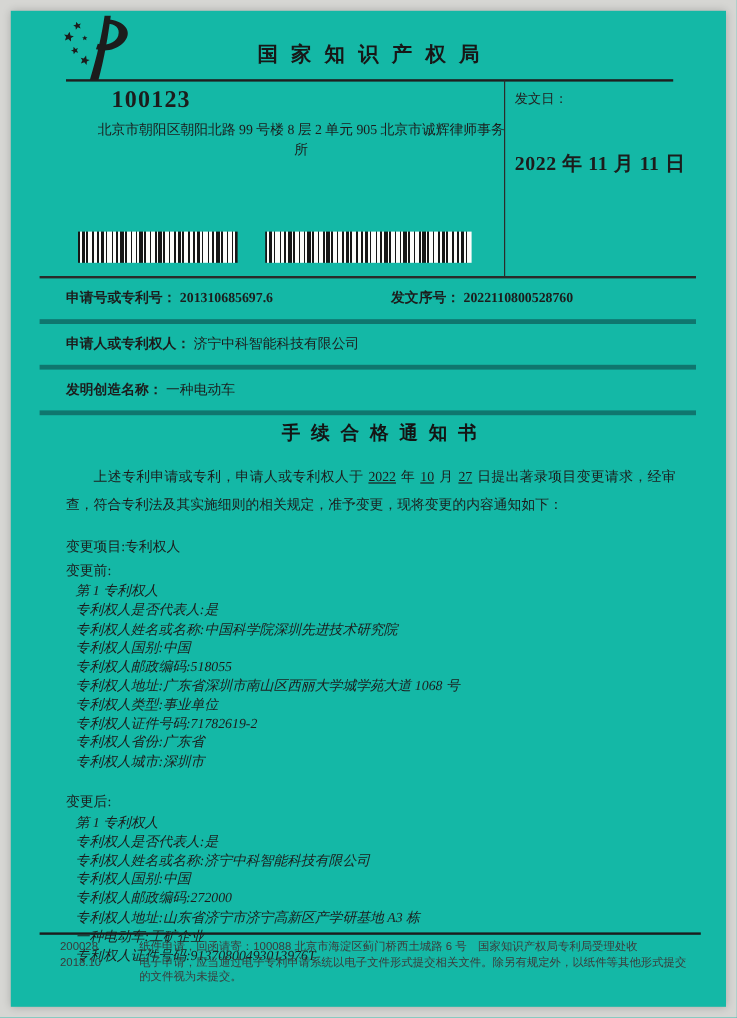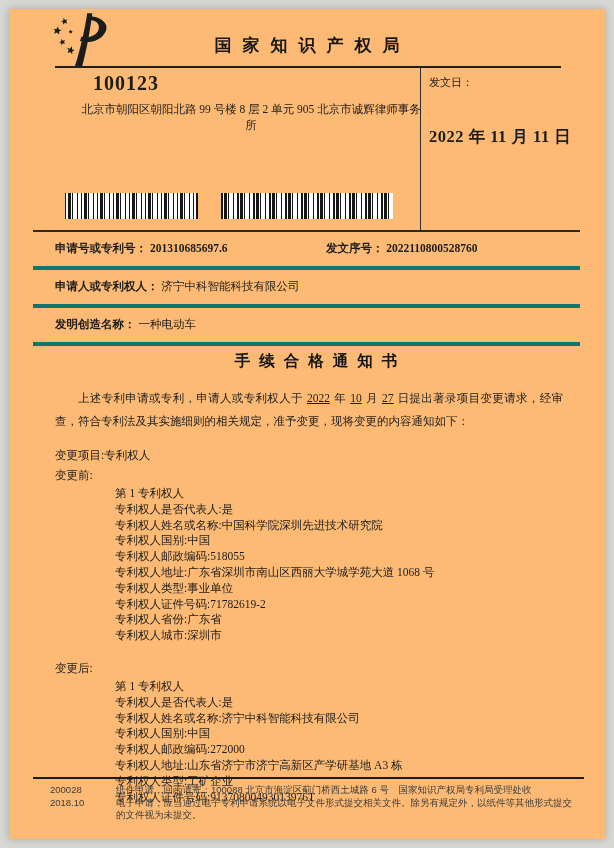--- a/index.html
+++ b/index.html
@@ -7,21 +7,21 @@
   body {
     background:#d6d6d3;
     font-family:"Liberation Serif","DejaVu Serif",serif;
     color:#1c1c1c;
     position:relative;
     overflow:hidden;
   }
   .page {
     position:absolute; left:9px; top:9px;
     width:596px; height:830px;
-    background:#fdba74;
+    background:#14b8a6;
     box-shadow:0 0 7px rgba(0,0,0,.22);
   }
   .abs { position:absolute; }
 
   
   .logo { left:40px; top:2px; width:66px; height:58px; }
   .agency {
     top:25px; left:0; right:0; text-align:center;
     font-size:17px; font-weight:bold; letter-spacing:11px; padding-left:11px;
     color:#171717;
@@ -53,21 +53,21 @@
   .val-strong { font-weight:bold; }
   .cell-first { display:inline-block; width:268px; }
 
   
   .notice-body { top:330px; left:0; width:100%; }
   .notice-title { text-align:center; font-size:15.5px; font-weight:bold; letter-spacing:9px; padding-left:27px; margin-top:12px; color:#141414; }
   .notice-para { margin:15px 42px 0 46px; font-size:11.5px; line-height:23px; text-indent:2em; text-align:justify; }
   .u { text-decoration:underline; padding:0 1px; }
   .change-item { margin:15px 0 0 46px; font-size:11.5px; }
   .change-label { margin:5px 0 0 46px; font-size:11.5px; }
-  .change-list { margin:3px 0 0 106px; font-size:11.5px; line-height:15.8px; }
+  .change-list { margin:3px 0 0 54px; font-size:11.5px; line-height:15.8px;font-style:italic; }
   .after-label { margin-top:17px; }
 
   
   .footer {
     top:768px; left:24px; width:551px;
     border-top:2.5px solid #1c1c1c; padding-top:5px;
     display:flex; align-items:flex-start;
     font-family:"Liberation Sans","DejaVu Sans",sans-serif;
     font-size:9.5px; line-height:12.5px; color:#3b3b3b;
   }
@@ -154,21 +154,21 @@
 
     <div class="change-label after-label">变更后:</div>
 
     <div class="change-list">
       <div>第 1 专利权人</div>
       <div>专利权人是否代表人:是</div>
       <div>专利权人姓名或名称:济宁中科智能科技有限公司</div>
       <div>专利权人国别:中国</div>
       <div>专利权人邮政编码:272000</div>
       <div>专利权人地址:山东省济宁市济宁高新区产学研基地 A3 栋</div>
-      <div>专利权人类型:工矿企业</div>
+      <div>一种电动车:工矿企业</div>
       <div>专利权人证件号码:91370800493013976T</div>
     </div>
   </div>
 
   <div class="abs footer">
     <div class="footer-codes">
       <div>200028</div>
       <div>2018.10</div>
     </div>
     <div class="footer-text">

